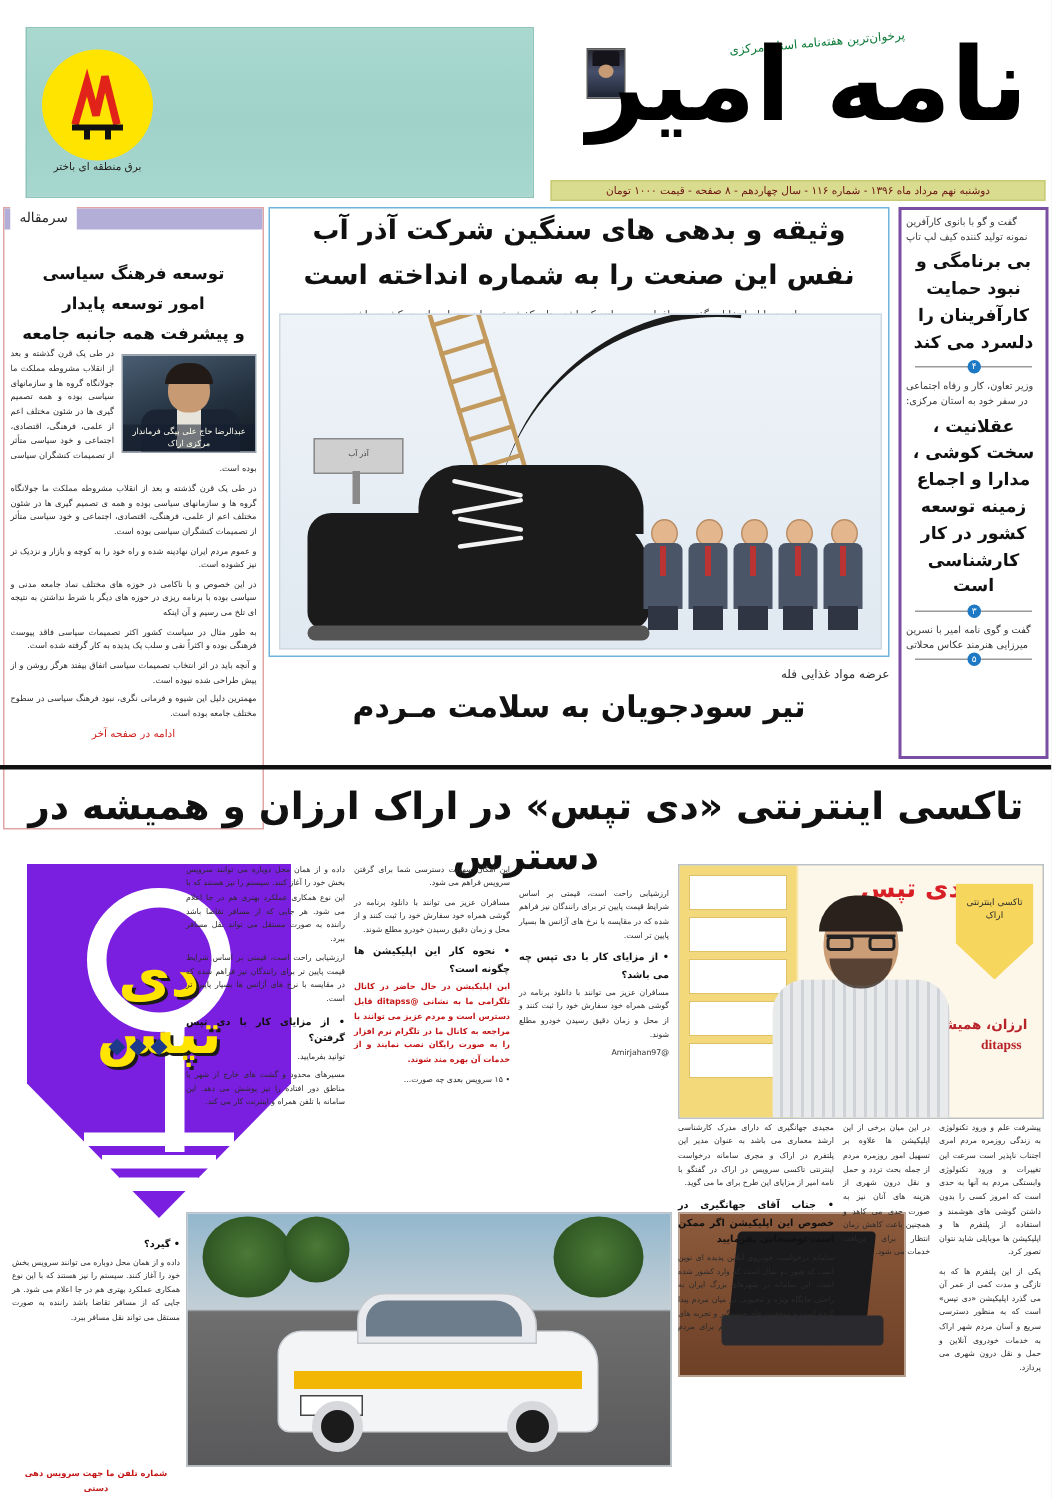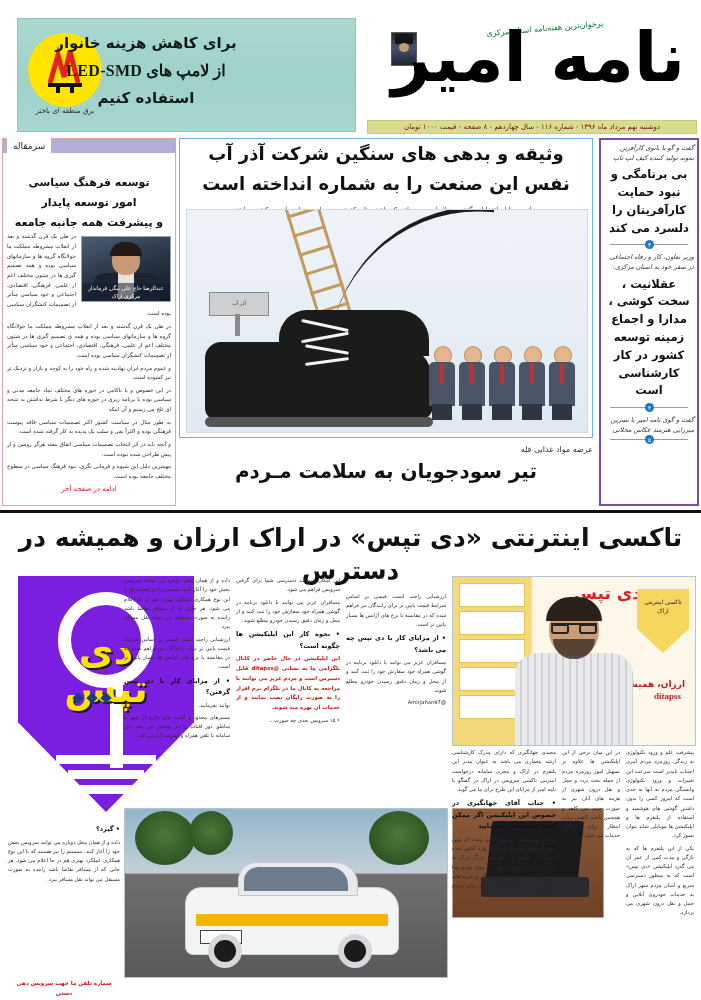--- a/index.html
+++ b/index.html
@@ -57,30 +57,30 @@
     font-size:7px;color:#6b1111;text-align:center;line-height:13px;white-space:nowrap;
   }
   
   .topwrap{position:absolute;left:0;top:138px;width:701px;height:370px;}
   
   .right-rail{
     position:absolute;right:2px;top:0;width:100px;height:368px;
     border:2px solid #7a4fa3;box-sizing:border-box;padding:3px 3px;
     background:#fff;
   }
-  .rail-kicker{font-size:6.5px;color:#333;text-align:right;line-height:1.55;font-style:italic;}
+  .rail-kicker{font-size:6.5px;color:#333;text-align:left;line-height:1.55;}
   .rail-head{font-size:11.5px;color:#111;text-align:center;font-weight:bold;line-height:1.55;margin-top:3px;}
   .rail-sep{height:1px;background:#9a9a9a;margin:7px 6px;position:relative;}
   .rail-sep .dot{
     position:absolute;left:50%;top:-4px;margin-left:-4px;width:9px;height:9px;border-radius:50%;
     background:#1d79c4;color:#fff;font-size:6px;line-height:9px;text-align:center;
   }
   
   .left-rail{
-    position:absolute;left:2px;top:0;width:174px;height:368px;
+    position:absolute;left:2px;top:0;width:174px;height:415px;
     border:1px solid #e0a5a5;box-sizing:border-box;background:#fff;padding:2px 4px;
   }
   .sarmaghale-bar{height:14px;background:#b3aed8;position:relative;margin:-2px -4px 0 -4px;}
   .sarmaghale-tag{
     position:absolute;left:4px;top:-1px;background:#fff;padding:0 5px;font-size:9px;
     color:#222;border:1px solid #fff;line-height:15px;
   }
   .edit-head{
     font-size:11px;font-weight:bold;color:#111;text-align:center;line-height:1.8;margin-top:20px;
   }
@@ -242,25 +242,20 @@
   <div class="masthead">
 
     <div class="ad-banner">
       <div class="util-logo">
         <svg class="mark" viewBox="0 0 74 74">
           <path d="M22 50 L30 22 L36 44 L42 18 L50 50" fill="none" stroke="#e2231a" stroke-width="5"></path>
           <path d="M20 52 h34 M30 52 v8 M44 52 v8" fill="none" stroke="#111" stroke-width="4"></path>
         </svg>
       </div>
       <div class="util-caption">برق منطقه ای باختر</div>
-      <div class="ad-lines">
-        <div>برای کاهش هزینه خانوار</div>
-        <div class="latin">از لامپ های  LED-SMD</div>
-        <div>استفاده کنیم</div>
-      </div>
     </div>
 
     <div class="nameplate">
       <div class="np-sub">پرخوان‌ترین هفته‌نامه استان مرکزی</div>
       <div class="np-portrait">
         <div class="hat"></div>
         <div class="face"></div>
       </div>
       <div class="np-title">نامه امیر</div>
     </div>

